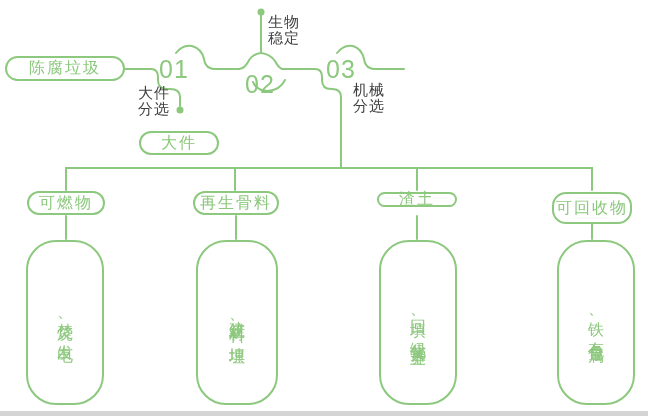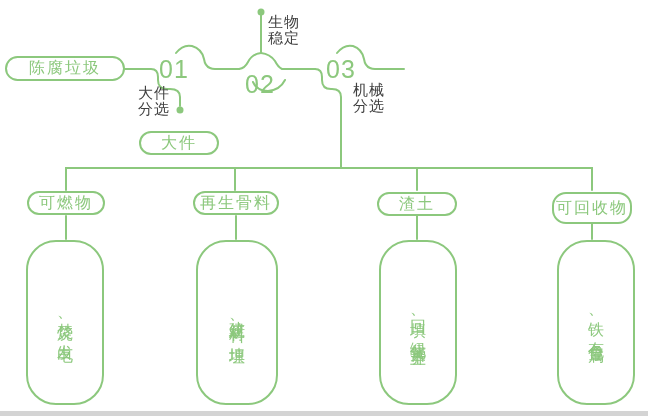--- a/index.html
+++ b/index.html
@@ -88,21 +88,21 @@
   <div class="pill" style="left:139px;top:131px;width:80px;height:24px;">
     <span>大件</span>
   </div>
 
   <div class="pill" style="left:193px;top:191px;width:86px;height:24px;">
     <span>再生骨料</span>
   </div>
   <div class="pill" style="left:27px;top:191px;width:78px;height:24px;">
     <span>可燃物</span>
   </div>
-  <div class="pill" style="left:377px;top:192px;width:80px;height:24px;">
+  <div class="pill" style="left:377px;top:192px;width:80px;height:15px;">
     <span>渣土</span>
   </div>
   <div class="pill" style="left:552px;top:192px;width:80px;height:32px;">
     <span>可回收物</span>
   </div>
 
   <div class="vbox" style="left:26px;top:240px;width:78px;height:165px;">
     <div class="vtext">焚烧、发电</div>
   </div>
   <div class="vbox" style="left:196px;top:240px;width:82px;height:165px;">

